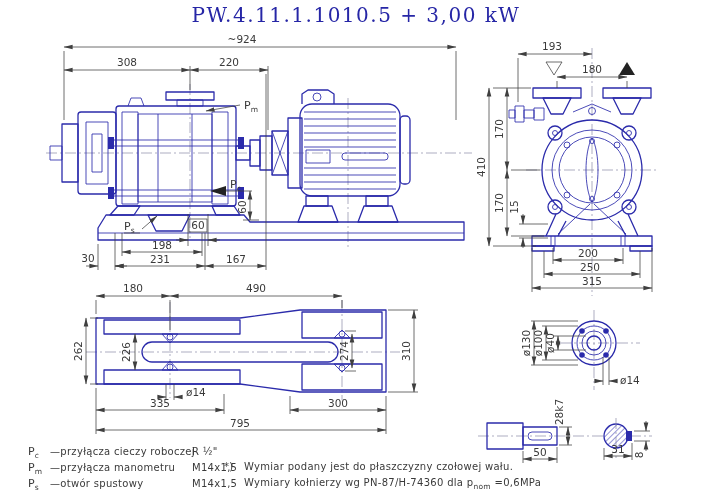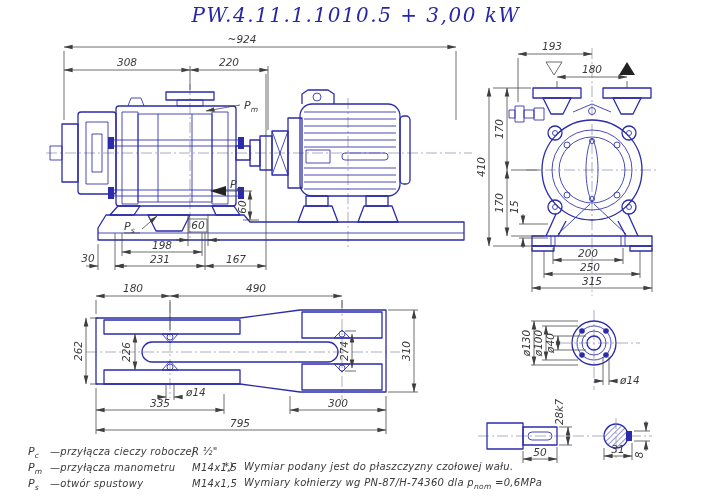--- a/index.html
+++ b/index.html
@@ -1,16 +1,16 @@
 <!DOCTYPE html>
 <html><head>
 <meta charset="utf-8">
 <style>
   html,body{margin:0;padding:0;background:#ffffff;}
-  #stage{position:relative;width:712px;height:500px;background:#fff;overflow:hidden;font-style:italic;}
+  #stage{position:relative;width:712px;height:500px;background:#fff;overflow:hidden;}
   svg text{font-family:"DejaVu Sans",sans-serif;fill:#3a3a3a;}
   .b {stroke:#2b2bab;fill:none;stroke-width:1.3;stroke-linejoin:round;}
   .b2{stroke:#2b2bab;fill:none;stroke-width:0.85;stroke-linejoin:round;}
   .bf{fill:#2b2bab;stroke:none;}
   .d {stroke:#3f3f3f;fill:none;stroke-width:0.75;}
   .cl{stroke:#8a8aa6;fill:none;stroke-width:0.7;stroke-dasharray:11 3 2 3;}
   .dim {font-size:10.5px;}
   .lbl {font-size:11px;}
   .sub {font-size:7.5px;}
   .note{font-size:10px;letter-spacing:0.3px;}

